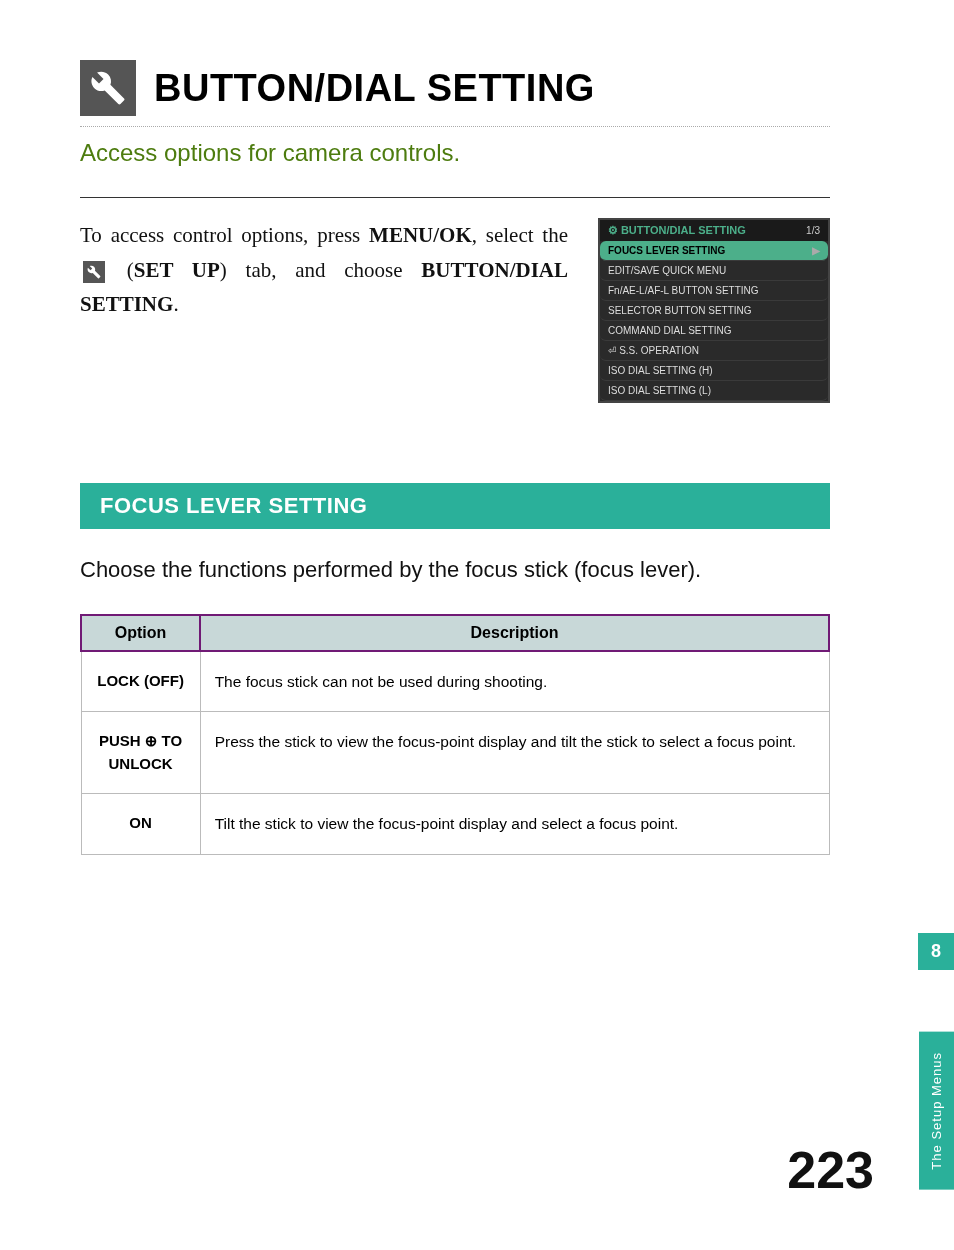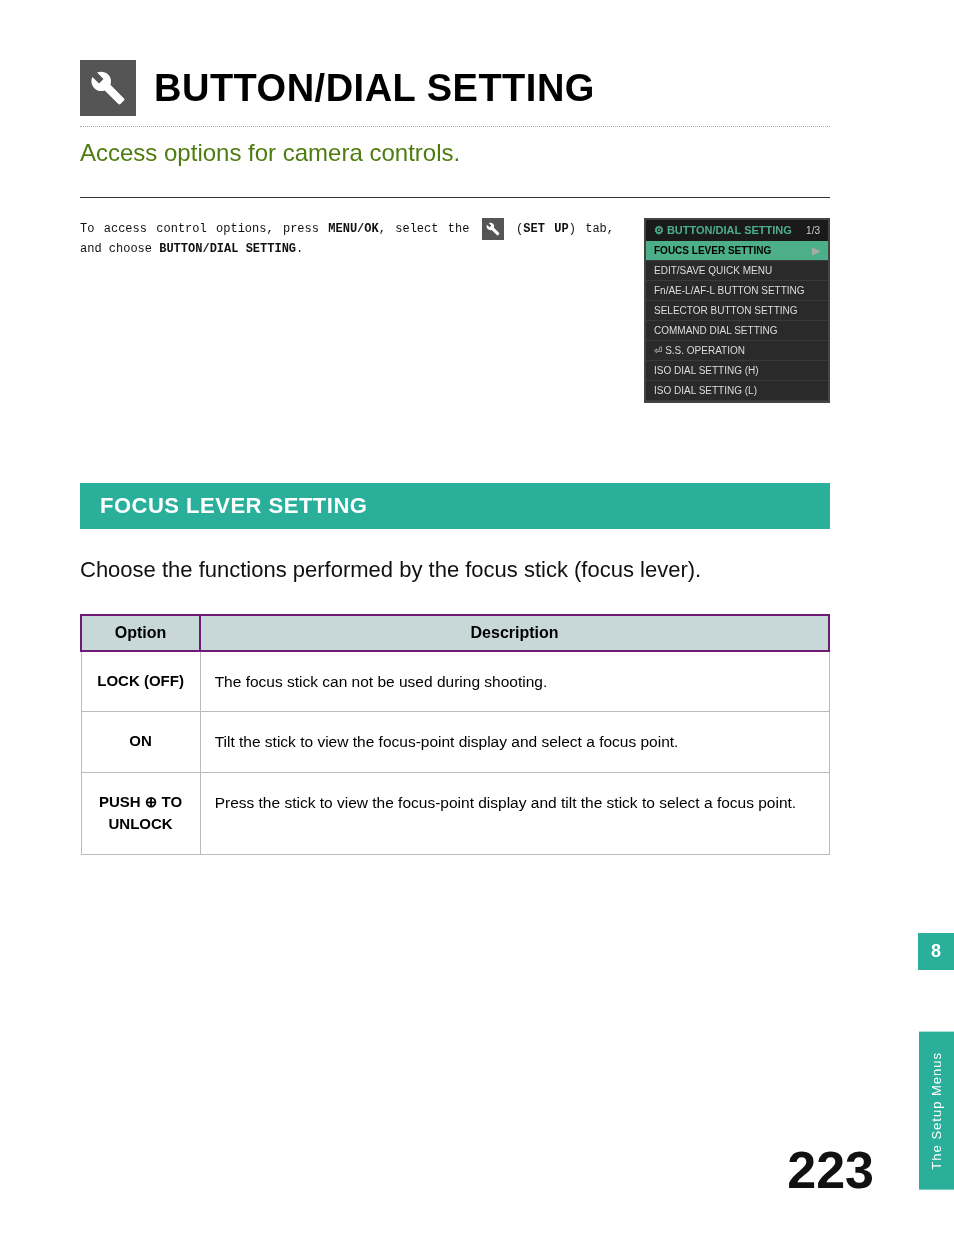--- a/index.html
+++ b/index.html
@@ -72,24 +72,24 @@
 
     
     .body-area {
       display: flex;
       gap: 30px;
       align-items: flex-start;
       margin-bottom: 40px;
     }
 
     .body-text {
-      font-size: 12px;
+      font-size: 21px;
       line-height: 1.65;
       color: #111;
-      font-family: Liberation Mono, monospace;
+      font-family: Liberation Serif, serif;
       flex: 1;
       text-align: justify;
     }
 
     .body-text .bold {
       font-weight: bold;
     }
 
     .inline-icon {
       display: inline-flex;
@@ -103,21 +103,21 @@
     }
 
     .inline-icon svg {
       width: 14px;
       height: 14px;
       fill: #fff;
     }
 
     
     .camera-menu {
-      width: 186px;
+      width: 232px;
       flex-shrink: 0;
       border: 2px solid #444;
       background: #2a2a2a;
       font-family: Arial, sans-serif;
     }
 
     .menu-header {
       background: #1a1a1a;
       display: flex;
       justify-content: space-between;
@@ -139,20 +139,21 @@
     }
 
     .menu-item {
       padding: 4px 8px;
       font-size: 10px;
       color: #ddd;
       display: flex;
       justify-content: space-between;
       align-items: center;
       border-bottom: 1px solid #3a3a3a;
+      border-radius: 6px;
     }
 
     .menu-item.selected {
       background: #4caf8a;
       color: #000;
       font-weight: bold;
     }
 
     .menu-arrow {
       color: #aaa;
@@ -348,26 +349,26 @@
           <th class="option-col">Option</th>
           <th class="desc-col">Description</th>
         </tr>
       </thead>
       <tbody>
         <tr class="table-row">
           <td class="option-cell"><strong>LOCK (OFF)</strong></td>
           <td class="desc-cell">The focus stick can not be used during shooting.</td>
         </tr>
         <tr class="table-row">
+          <td class="option-cell"><strong>PUSH ⊕ TO<br>UNLOCK</strong></td>
+          <td class="desc-cell">Press the stick to view the focus-point display and tilt the stick to select a focus point.</td>
+        </tr>
+        <tr class="table-row">
           <td class="option-cell"><strong>ON</strong></td>
           <td class="desc-cell">Tilt the stick to view the focus-point display and select a focus point.</td>
-        </tr>
-        <tr class="table-row">
-          <td class="option-cell"><strong>PUSH ⊕ TO<br>UNLOCK</strong></td>
-          <td class="desc-cell">Press the stick to view the focus-point display and tilt the stick to select a focus point.</td>
         </tr>
       </tbody>
     </table>
   </div>
 
 </div>
 
 <div class="sidebar">
   <div class="sidebar-tab">The Setup Menus</div>
   <div class="sidebar-number">8</div>

